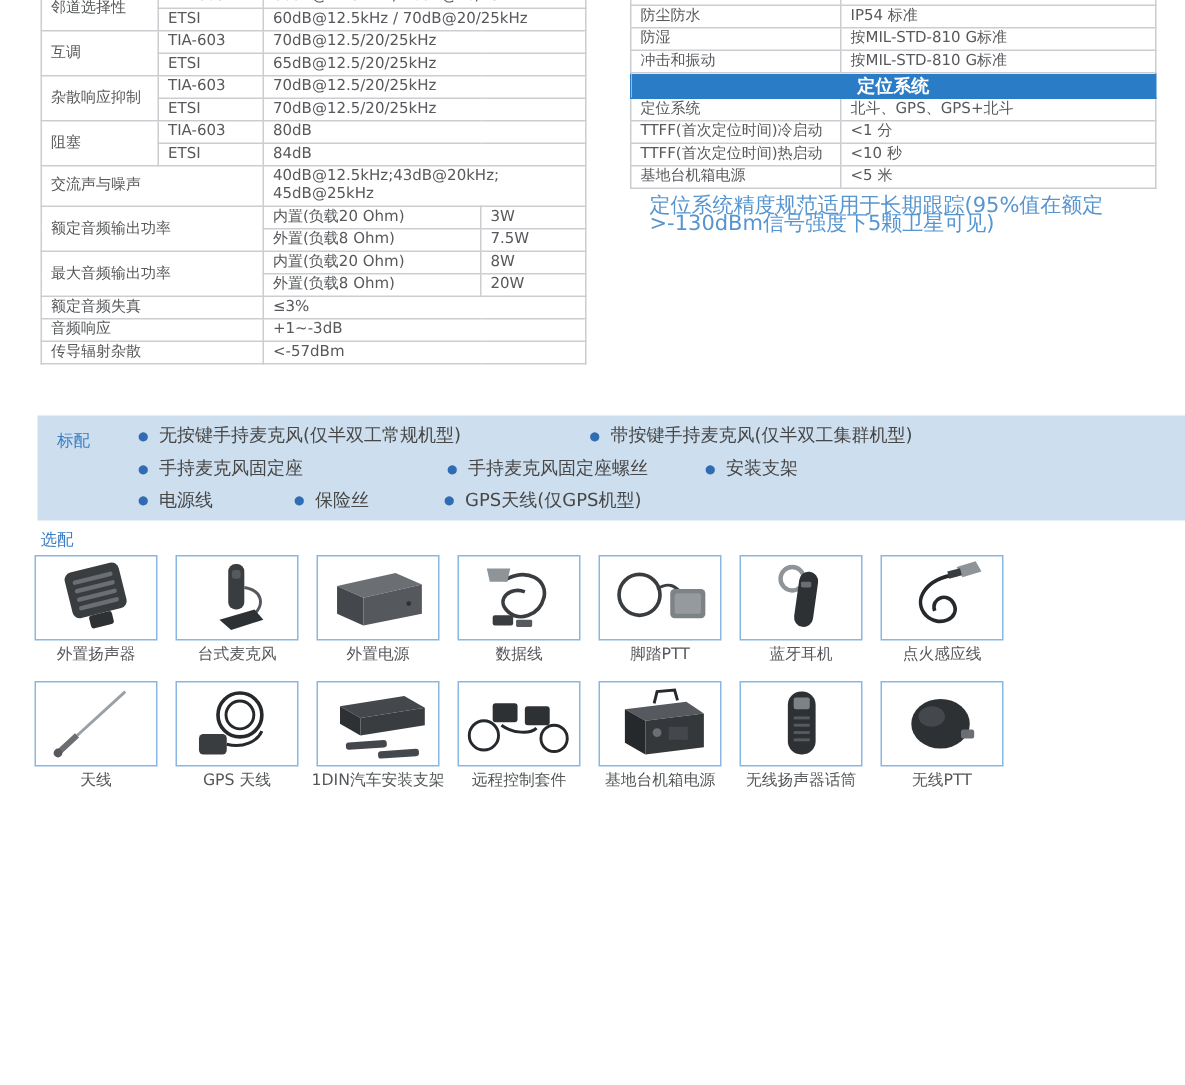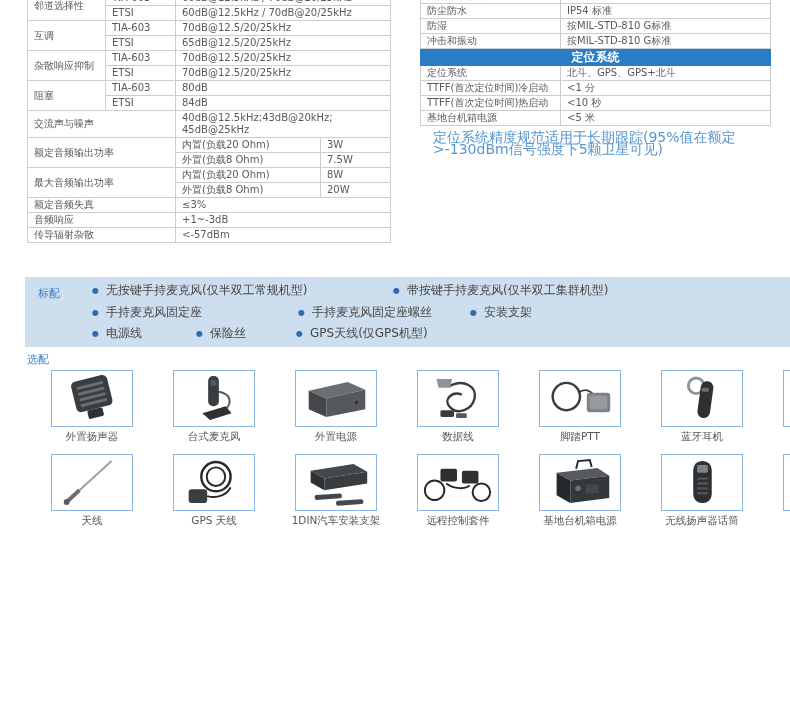--- a/index.html
+++ b/index.html
@@ -27,21 +27,21 @@
   .std-label { position:absolute; left:13px; top:9px; font-size:11px; color:#3b7ec5; }
   .std-rows { position:absolute; left:67px; top:3px; width:665px; }
   .std-row { display:flex; height:21.5px; align-items:center; }
   .std-item { display:flex; align-items:center; font-size:12px; color:#474747;
               white-space:nowrap; flex:0 0 auto; }
   .bullet { color:#2f6cb3; font-size:11px; margin-right:7px; }
   .opt-label { position:absolute; left:27px; top:352px; font-size:11px; color:#3b7ec5; }
   .prod-row { position:absolute; left:23px; display:flex; gap:12px; }
   #prod-row-1 { top:370px; }
   #prod-row-2 { top:454px; }
-  .product { width:82px; display:flex; flex-direction:column; align-items:center;margin-left:28px; }
+  .product { width:82px; display:flex; flex-direction:column; align-items:center; }
   .card { width:82px; height:57px; border:1px solid #8ab6e4; background:#fff;
           display:flex; align-items:center; justify-content:center; overflow:hidden; }
   .card svg { display:block; }
   .caption { margin-top:3px; font-size:10.5px; color:#55585a; white-space:nowrap;
              line-height:12px; }
 </style>
 </head>
 <body>
 
 <div class="page">

